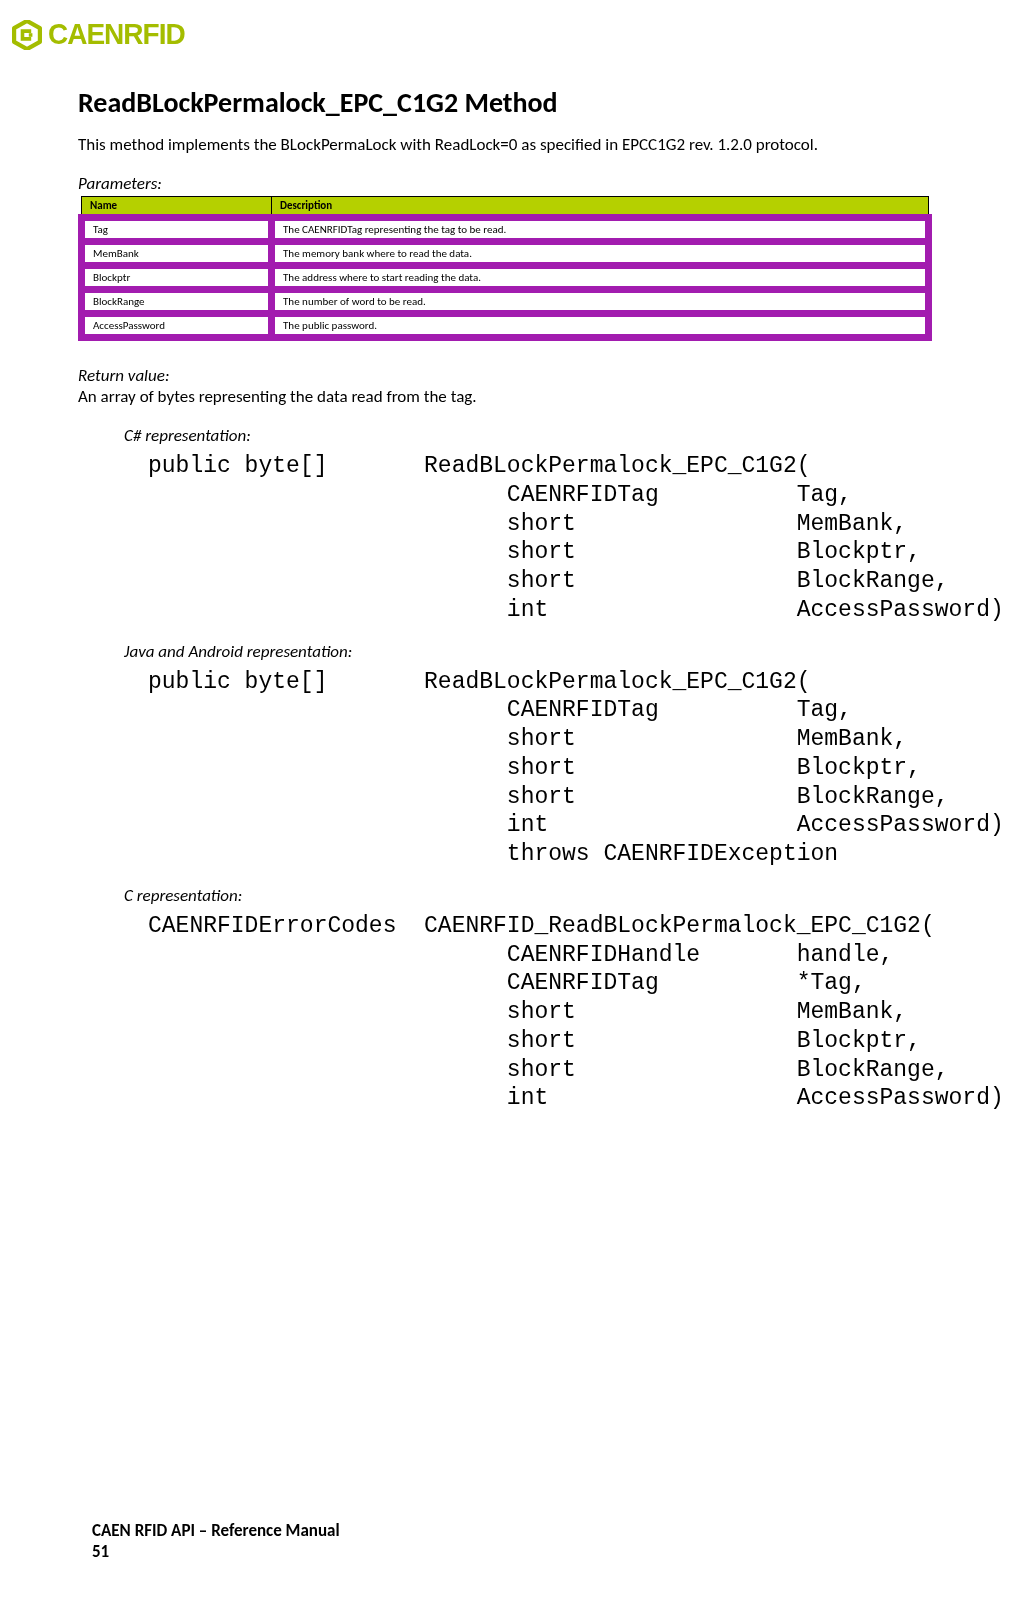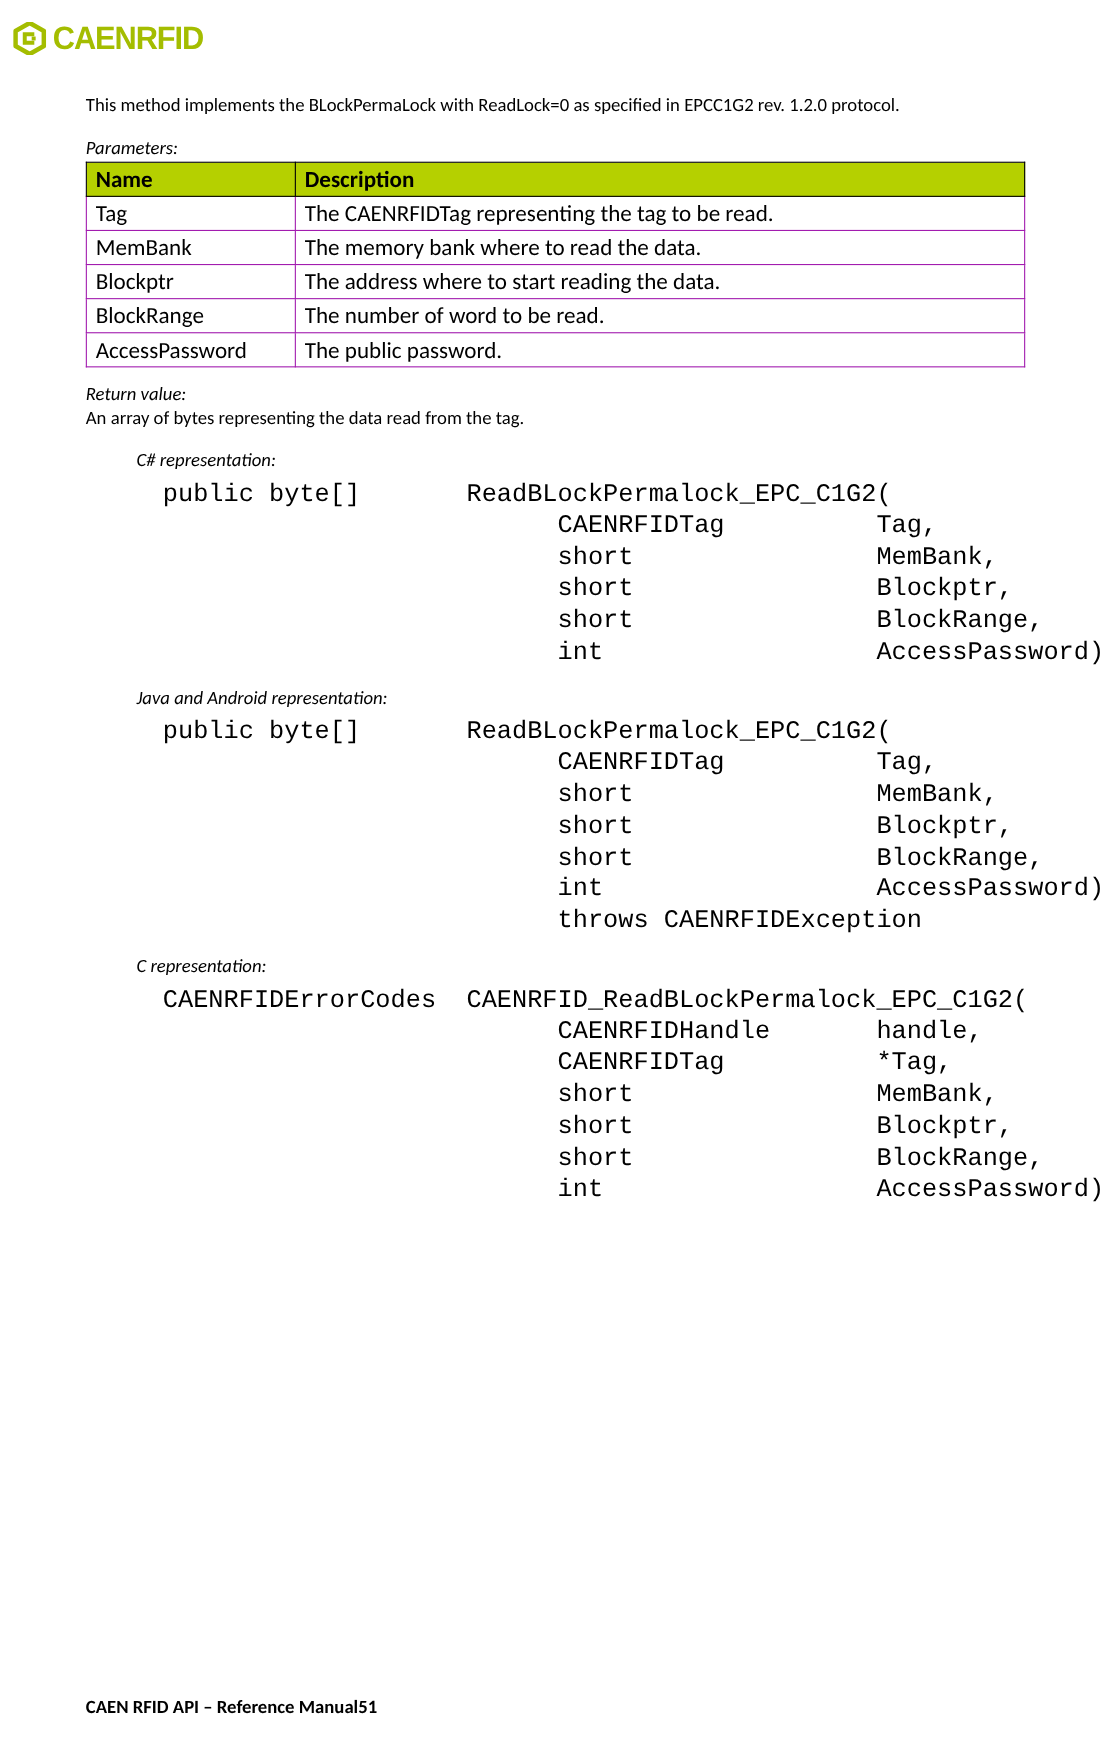--- a/index.html
+++ b/index.html
@@ -48,33 +48,33 @@
   .section-label {
     font-style: italic;
     margin: 0 0 2px 0;
   }
   .desc-text {
     margin: 0 0 18px 0;
   }
   table.params {
     border-collapse: collapse;
     width: 100%;
-    margin-bottom: 14px;
-    font-size: 21px;
+    margin-bottom: 24px;
+    font-size: 11px;
   }
   table.params th {
     background: #b5d000;
     text-align: left;
     font-weight: 700;
     padding: 2px 8px;
     border: 1px solid #000;
   }
   table.params td {
     padding: 2px 8px;
-    border: 1px solid #a21caf;
+    border: 7px solid #a21caf;
   }
   table.params th:first-child, table.params td:first-child {
     width: 190px;
   }
   .return-block { margin-bottom: 18px; }
   .return-block p { margin: 0; }
   .syntax-block .section-label { margin-bottom: 2px;}
   .repr-label {
     font-style: italic;
     margin: 0 0 6px 46px;
@@ -82,43 +82,45 @@
   pre.code {
     font-family: "Courier New", monospace;
     font-size: 23px;
     line-height: 1.25;
     margin: 0 0 16px 70px;
     white-space: pre;
   }
   .footer {
     position: absolute;
     bottom: 40px;
-    left: 78px;
+    left: 92px;
     right: 78px;
     display: flex;
-    justify-content: flex-start;
+    justify-content: space-between;
     font-weight: 700;
     font-size: 17px;
+    flex-direction: column;
   }
 </style>
 </head>
 <body>
 
 <div class="page">
   <div class="logo-row">
     <span class="logo-mark">
       <svg viewBox="0 0 100 100">
         <path d="M50 3 L93 27 L93 73 L50 97 L7 73 L7 27 Z" fill="none" stroke="#a4bd00" stroke-width="14" stroke-linejoin="round"></path>
         <path d="M35 63 L35 37 L58 37 M58 63 L35 63" fill="none" stroke="#a4bd00" stroke-width="12" stroke-linecap="square"></path>
         <rect x="56" y="44" width="12" height="12" fill="#a4bd00"></rect>
       </svg>
     </span>
     <span class="logo-text">CAENRFID</span>
   </div>
 
+  <h1 class="method-title">ReadBLockPermalock_EPC_C1G2 Method</h1>
 
   <p class="desc-text">This method implements the BLockPermaLock with ReadLock=0 as specified in EPCC1G2 rev. 1.2.0 protocol.</p>
 
   <p class="section-label">Parameters:</p>
   <table class="params">
     <thead>
       <tr>
         <th>Name</th>
         <th>Description</th>
       </tr>

